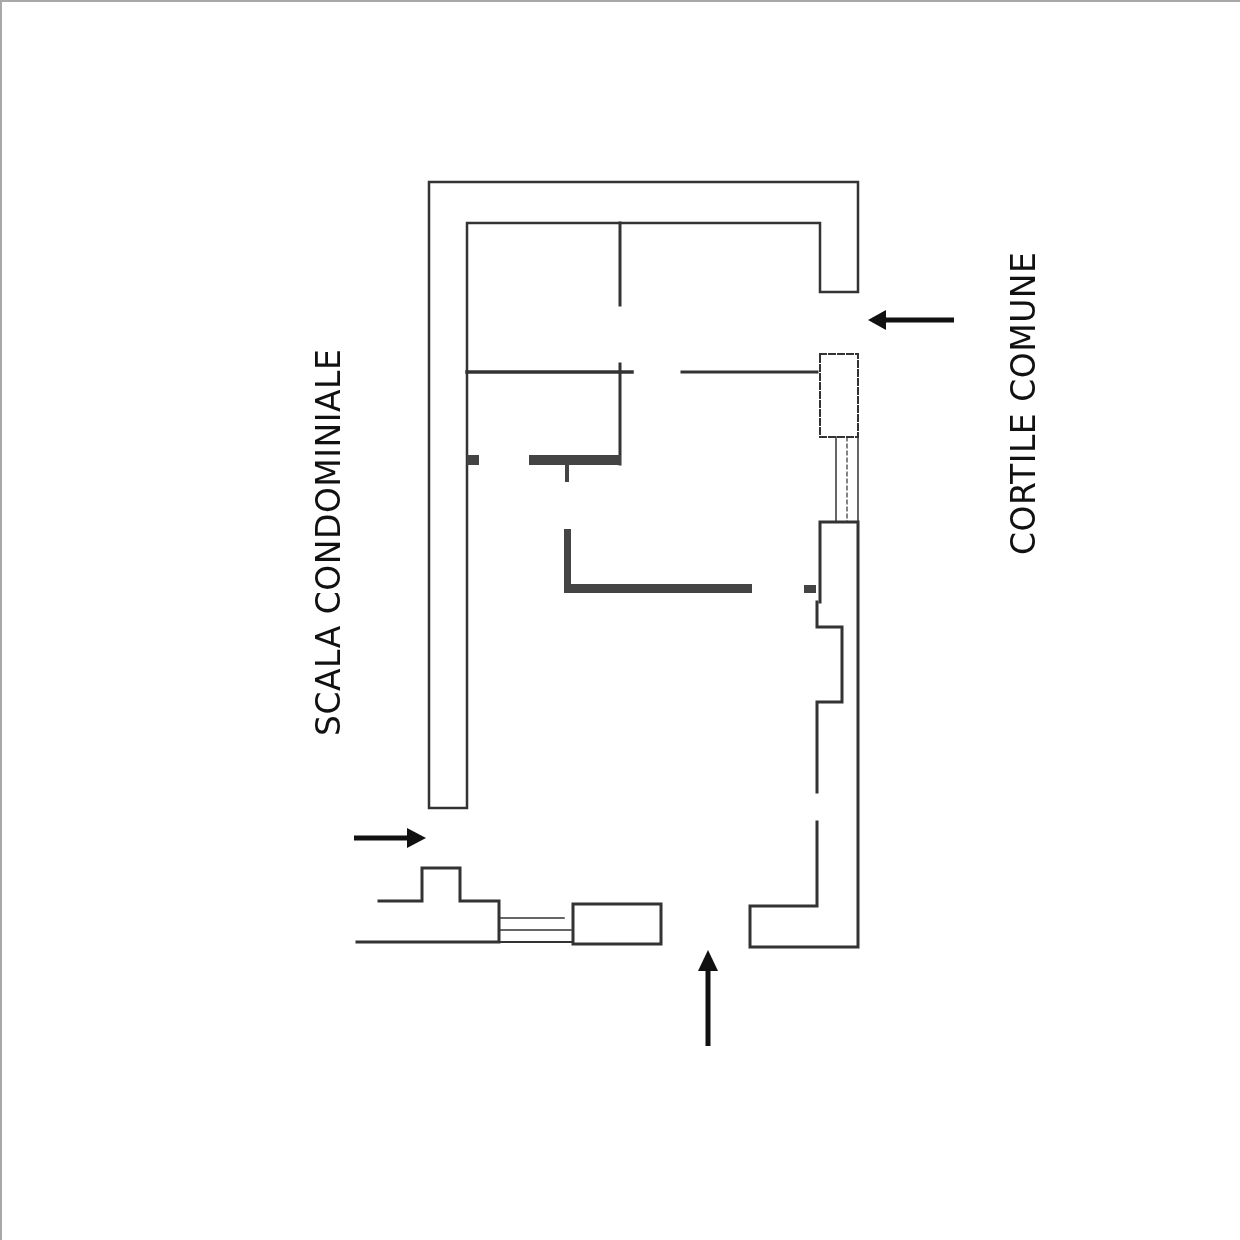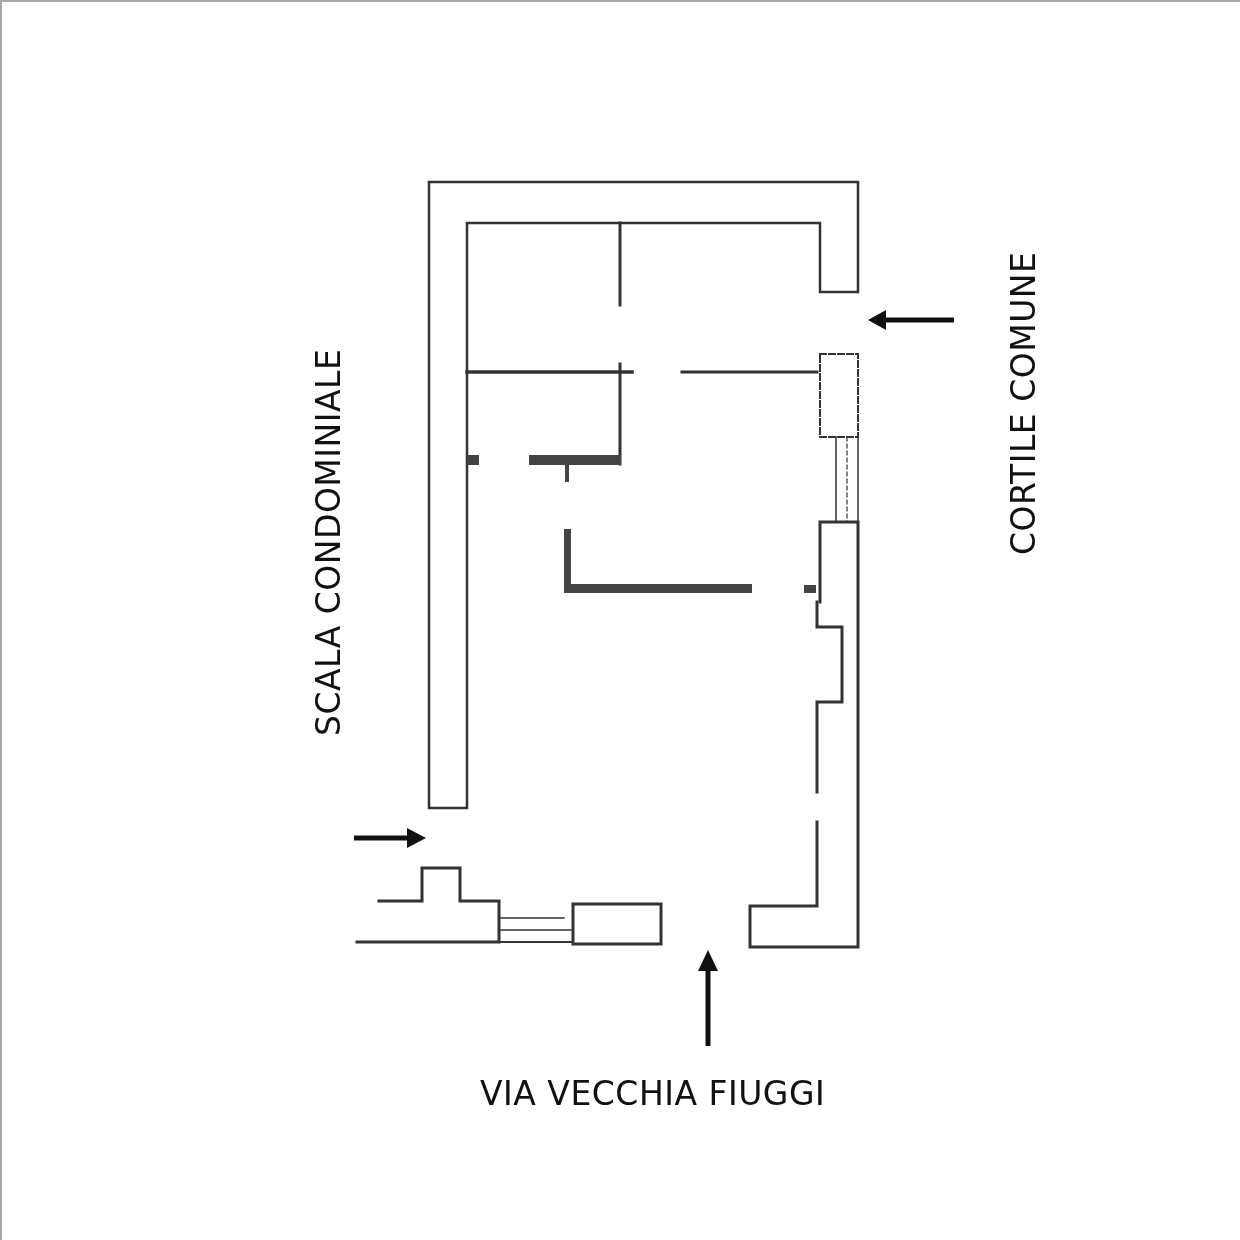--- a/index.html
+++ b/index.html
@@ -85,14 +85,13 @@
         <line x1="706" y1="1044" x2="706" y2="965" stroke-width="5"></line>
         <polygon points="706,948 696,969 716,969" stroke="none"></polygon>
       </g>
     </g>
   </svg>
 
   <div class="label vertical" style="left:307px; top:734px;">SCALA CONDOMINIALE</div>
 
   <div class="label vertical" style="left:1002px; top:553px;">CORTILE COMUNE</div>
 
-  <div class="label" style="left:478px; top:1072px;">VIA VECCHIA FIUGGI</div>
 </div>
 
 </body></html>

